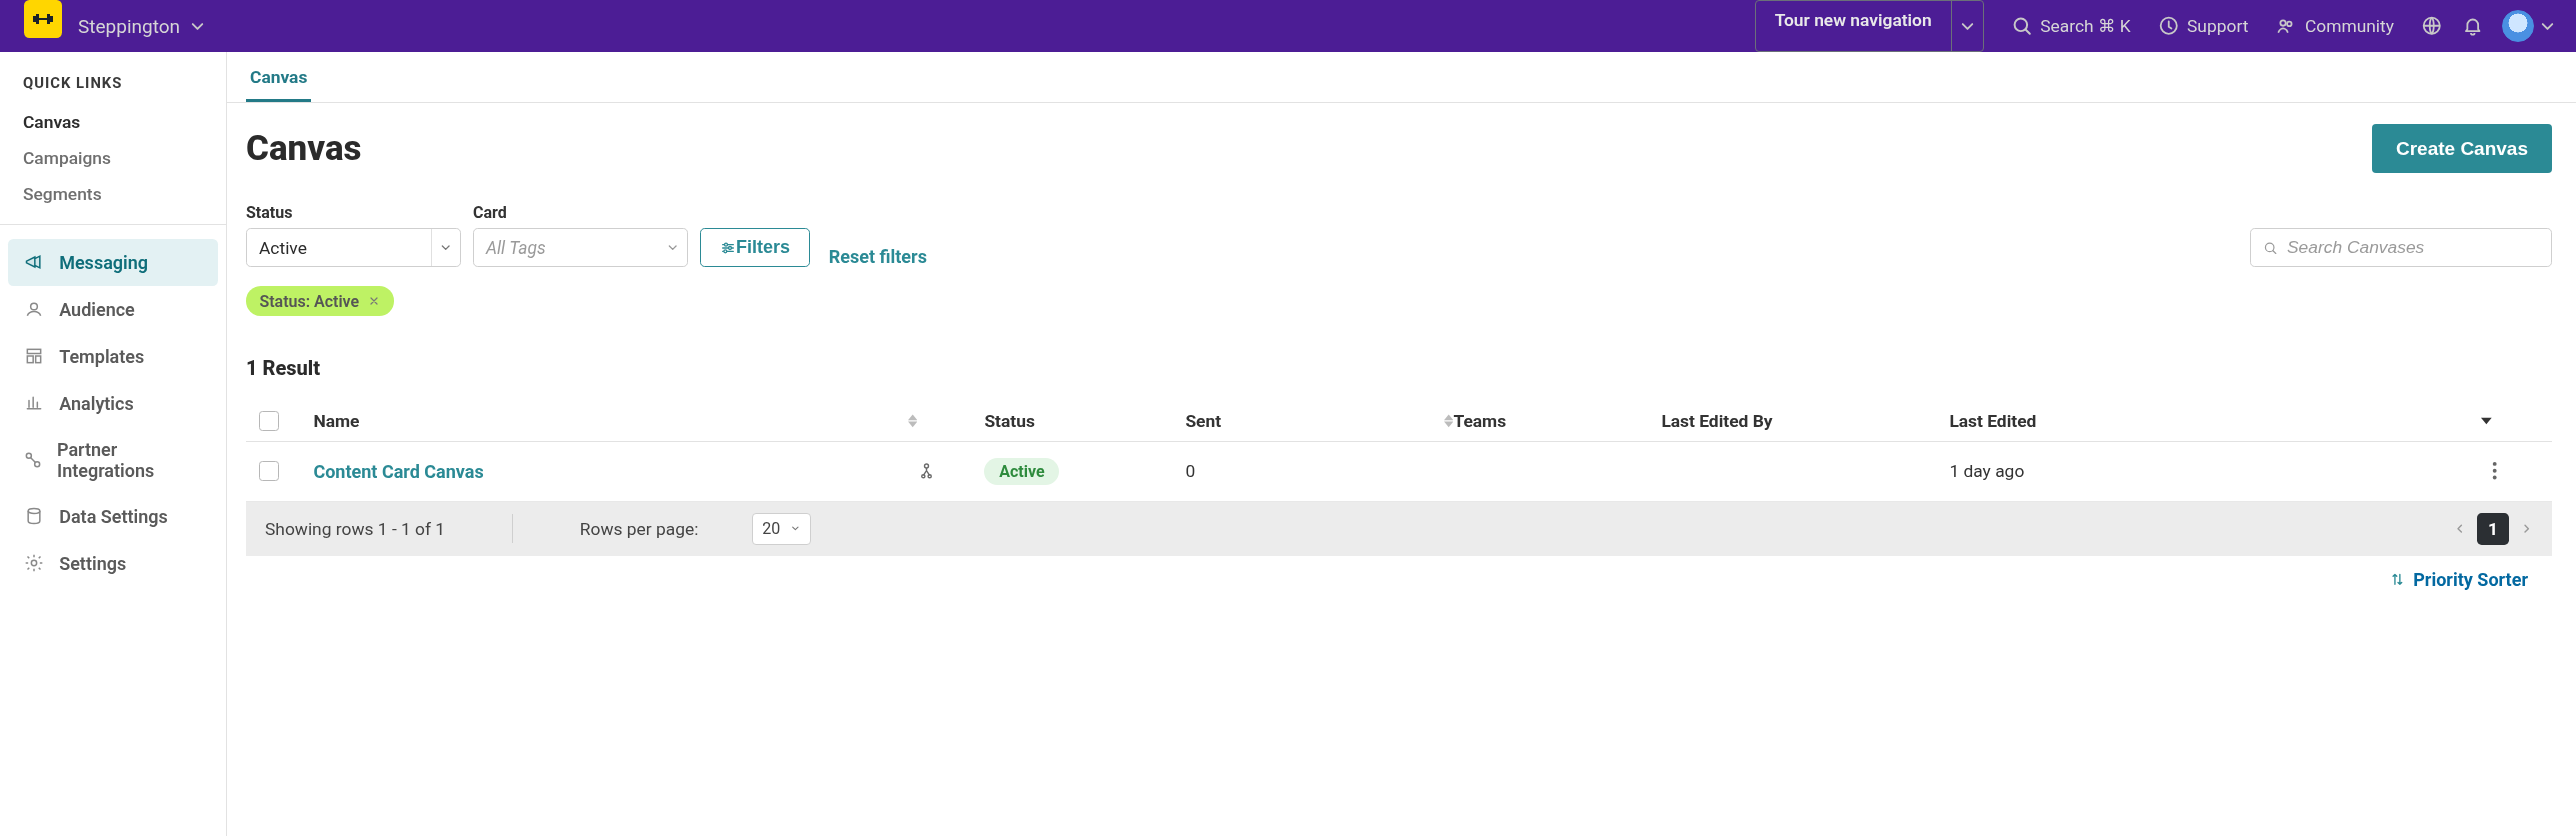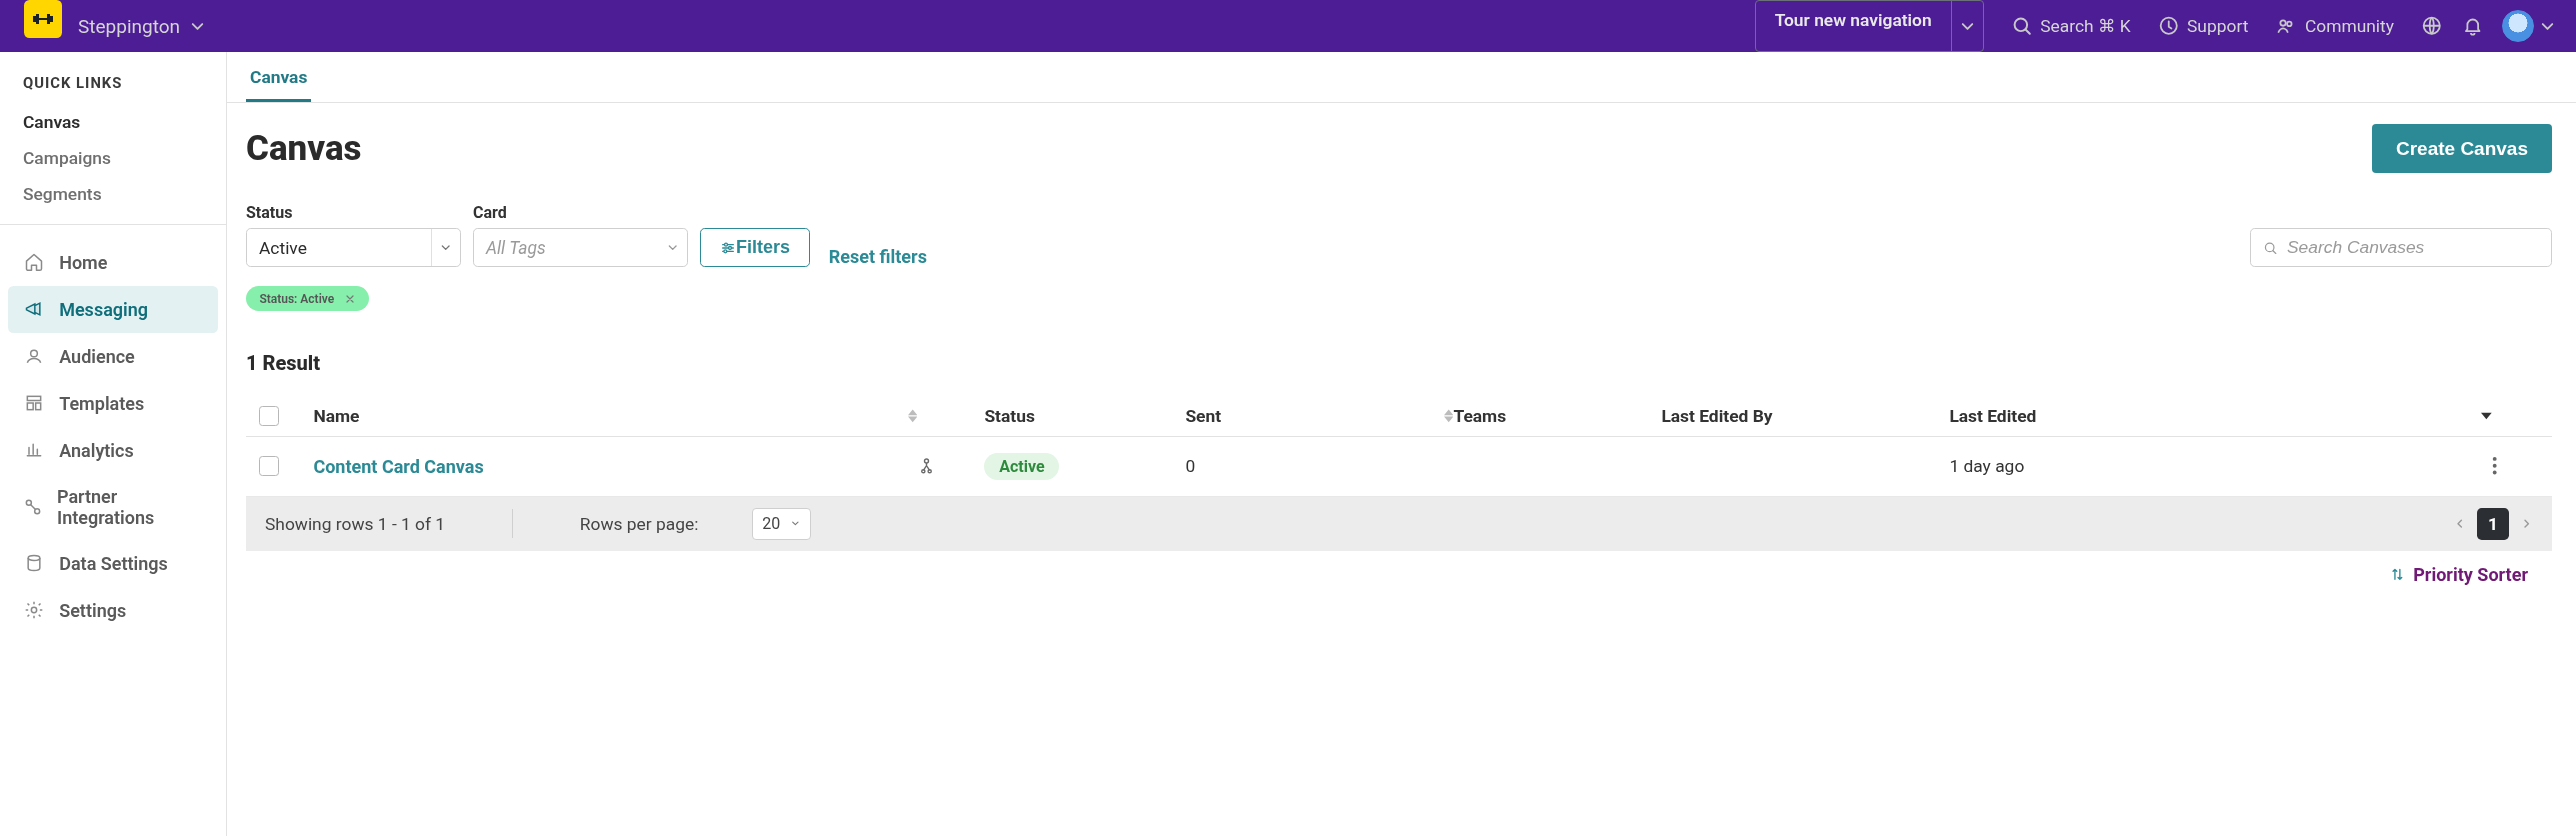--- a/index.html
+++ b/index.html
@@ -160,22 +160,22 @@
     display:flex; align-items:center; padding: 0 12px; gap:9.4px;
   }
   .search-box input {
     border:none; outline:none; font-size:17.4px; width:100%; color:#333;
   }
   .search-box input::placeholder { color:#9a9a9a; font-style:italic; }
 
   .chip-row { margin-top: 19px; }
   .chip {
     display:inline-flex; align-items:center; gap:9.4px;
-    background:#86efac; color:#555; border-radius: 14.8px;
-    padding: 5.4px 13.4px; font-size:12px; font-weight:600;
+    background:#bef264; color:#555; border-radius: 14.8px;
+    padding: 5.4px 13.4px; font-size:16px; font-weight:600;
   }
   .chip .chip-x { cursor:pointer; color:#777; }
 
   .result-count { font-size:20px; font-weight:800; margin-top: 40px; color:#2b2b2b; }
 
   .table { margin-top: 21.5px; }
   .thead, .trow {
     display:grid;
     grid-template-columns: 54px 604px 67px 201px 268px 208px 288px 1fr 47px;
     align-items:center;
@@ -223,21 +223,21 @@
   .pager-nav { display:flex; align-items:center; gap:10.7px; }
   .pager-arrow { color:#9a9a9a; cursor:default; }
   .page-num {
     width:32px; height:32px; border-radius:4.7px;
     display:flex; align-items:center; justify-content:center;
     background:#2b2f33; color:#fff; font-weight:700; font-size:17.4px;
   }
 
   .priority-row { display:flex; justify-content:flex-end; padding: 13.4px 24px 0 0; }
   .priority-link {
-    color:#701a75; font-size:18px; font-weight:700; display:flex; align-items:center; gap:8px; cursor:pointer;
+    color:#0369a1; font-size:18px; font-weight:700; display:flex; align-items:center; gap:8px; cursor:pointer;
   }
 
   svg { display:block; }
 </style>
 </head>
 <body>
 
 <div class="topbar">
   <div class="brand-logo">
     <svg viewBox="0 0 24 24">
@@ -316,28 +316,20 @@
 <div class="layout">
 
   <div class="sidebar">
     <div class="ql-heading">QUICK LINKS</div>
     <a class="ql-item">Canvas</a>
     <a class="ql-item dim">Campaigns</a>
     <a class="ql-item dim">Segments</a>
     <div class="ql-divider"></div>
 
     <div class="nav-list">
-      <div class="nav-item">
-        <span class="nav-icon">
-            <svg viewBox="0 0 24 24" width="20" height="20">
-              <path d="M3 11l9-8 9 8v9a2 2 0 01-2 2h-4v-6h-6v6H5a2 2 0 01-2-2v-9z" stroke="currentColor" stroke-width="1.8" fill="none" stroke-linejoin="round"></path>
-            </svg>
-          </span>
-        <span>Home</span>
-      </div>
       <div class="nav-item active">
         <span class="nav-icon">
             <svg viewBox="0 0 24 24" width="20" height="20">
               <path d="M3 11v2l10 5V6L3 11zM13 8l6-3v14l-6-3" stroke="currentColor" stroke-width="1.8" fill="currentColor" fill-opacity="0.08"></path>
             </svg>
           </span>
         <span>Messaging</span>
       </div>
       <div class="nav-item">
         <span class="nav-icon">

